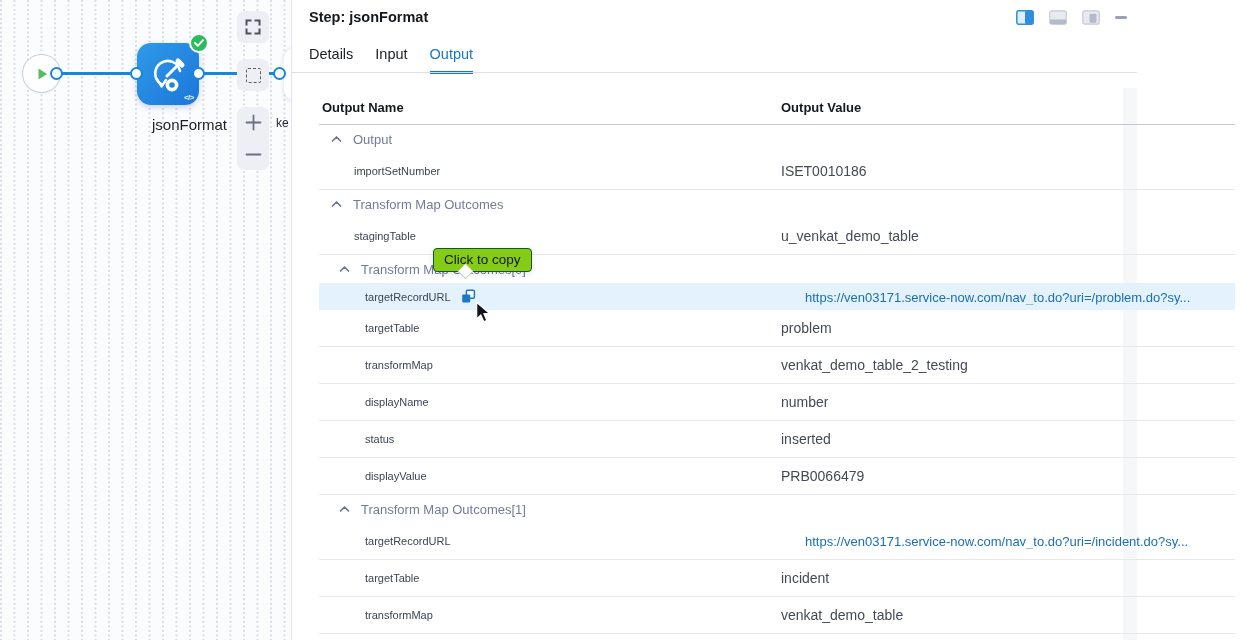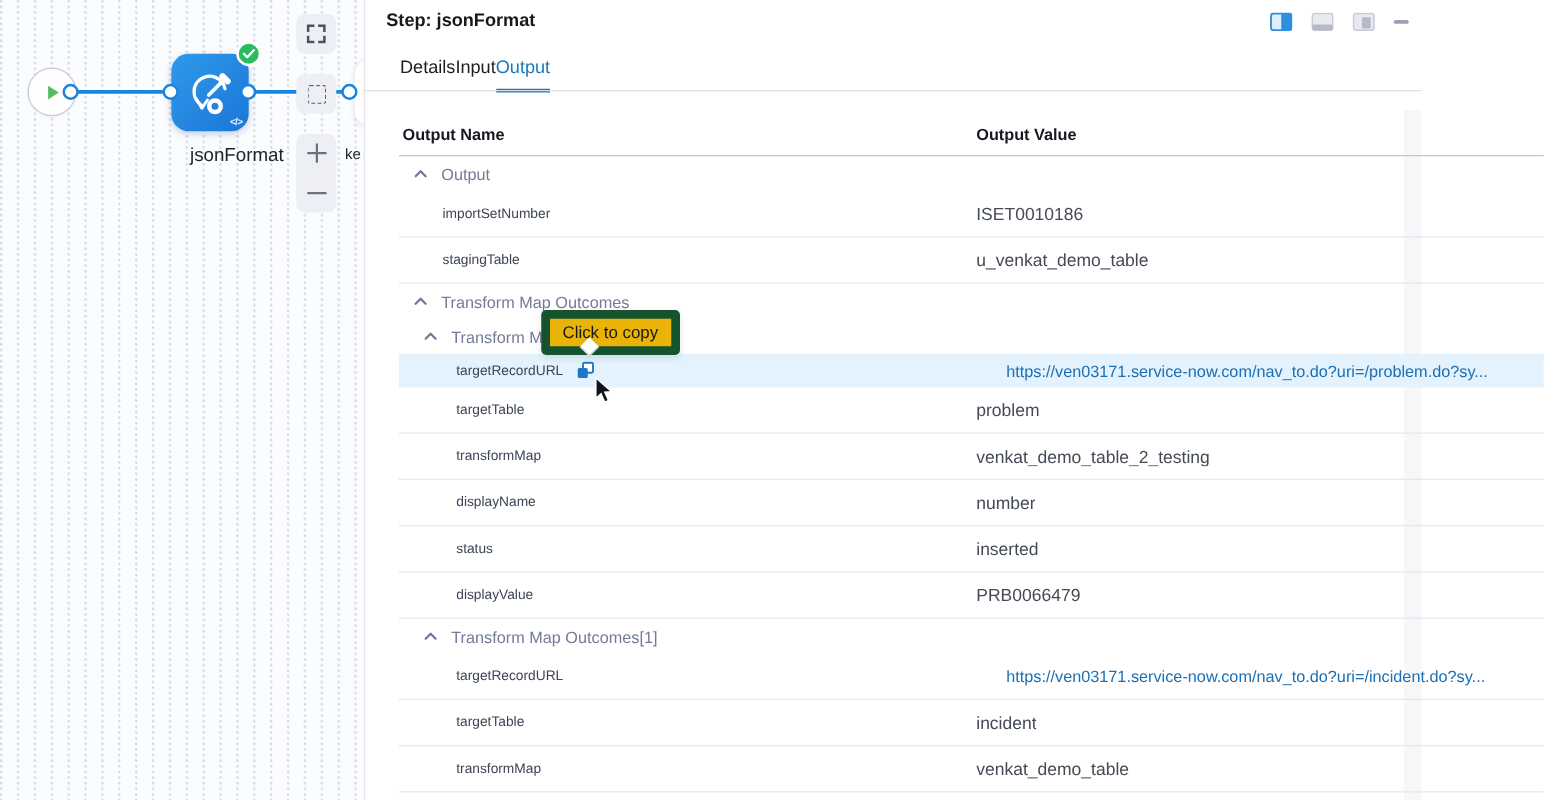--- a/index.html
+++ b/index.html
@@ -37,21 +37,21 @@
   .marquee-box { width:15px; height:15px; border:1.6px dashed #585f6d; border-radius:2px; }
 
   
   .panel { position:absolute; left:291px; top:0; width:846px; height:640px; background:#fff;
     border-left:1px solid #e2e4e9; }
   .panel-title { position:absolute; left:17px; top:9px; font-size:14.5px; font-weight:700; color:#15181d; }
   .win-icons { position:absolute; right:10px; top:10px; display:flex; gap:15px; align-items:center; }
   .win-icons svg { display:block; }
   .collapse-dash { width:12px; height:2.5px; border-radius:2px; background:#9aa1b4; }
 
-  .tabs { position:absolute; left:28px; top:46px; display:flex; }
+  .tabs { position:absolute; left:17px; top:46px; display:flex; gap:22px; }
   .tab { font-size:14.5px; color:#1a1d21; padding-bottom:9px; cursor:default; }
   .tab.active { color:#1878be; border-bottom:3px solid #1878be; }
   .tabs-border { position:absolute; left:0; right:0; top:72px; height:1px; background:#dcdfe5; }
   .scroll-gutter { position:absolute; right:0; top:88px; bottom:0; width:14px; background:#f6f7f9; }
 
   
   .out-table { position:absolute; left:27px; top:96px; width:916px; }
   .t-head { position:relative; height:29px; border-bottom:1px solid #c3c7d1; }
   .t-head span { position:absolute; top:4px; font-size:13px; font-weight:700; color:#141820; }
   .t-head .h-name { left:3px; }
@@ -67,21 +67,21 @@
   .item-row.ind1 { padding-left:35px; }
   .item-row.ind2 { padding-left:46px; }
   .item-row.hl { height:27px; border-bottom:none; background:#e3f2fc; }
   .item-label { font-size:11px; color:#3c4554; }
   .copyic { margin-left:10px; display:flex; align-items:center; cursor:pointer; }
   .val { position:absolute; left:462px; top:50%; transform:translateY(-50%);
     font-size:14px; color:#444a55; max-width:448px; white-space:nowrap; overflow:hidden; }
   .val.link { font-size:13px; color:#1b6fb4; cursor:pointer;padding-left:24px; }
 
   
-  .tooltip { position:absolute; left:141px; top:248px; background:#eab308; border:7px solid #14532d;
+  .tooltip { position:absolute; left:141px; top:248px; background:#84cc16; border:1px solid #14532d;
     border-radius:4px; padding:3px 10px 4px; font-size:13.5px; color:#15181d;
     box-shadow:0 2px 6px rgba(30,40,70,.12); z-index:5; }
   .tooltip::after { content:""; position:absolute; left:26px; bottom:-6px; width:10px; height:10px;
     background:#fff; border-right:1px solid #c8cad2; border-bottom:1px solid #c8cad2;
     transform:rotate(45deg); }
   .cursor { position:absolute; left:183px; top:301px; z-index:6; }
 </style>
 </head>
 <body>
 
@@ -178,31 +178,31 @@
               <svg width="11" height="8" viewBox="0 0 11 8">
                 <path d="M1.5 6 L5.5 2 L9.5 6" fill="none" stroke="currentColor" stroke-width="1.7" stroke-linecap="round" stroke-linejoin="round"></path>
               </svg>
             </span>
             <span class="group-label">Output</span>
           </div>
           <div class="t-row item-row ind1">
             <span class="item-label">importSetNumber</span>
             <span class="val">ISET0010186</span>
           </div>
+          <div class="t-row group-row lvl1">
+            <span class="chev">
+              <svg width="11" height="8" viewBox="0 0 11 8">
+                <path d="M1.5 6 L5.5 2 L9.5 6" fill="none" stroke="currentColor" stroke-width="1.7" stroke-linecap="round" stroke-linejoin="round"></path>
+              </svg>
+            </span>
+            <span class="group-label">Transform Map Outcomes</span>
+          </div>
           <div class="t-row item-row ind1">
             <span class="item-label">stagingTable</span>
             <span class="val">u_venkat_demo_table</span>
-          </div>
-          <div class="t-row group-row lvl1">
-            <span class="chev">
-              <svg width="11" height="8" viewBox="0 0 11 8">
-                <path d="M1.5 6 L5.5 2 L9.5 6" fill="none" stroke="currentColor" stroke-width="1.7" stroke-linecap="round" stroke-linejoin="round"></path>
-              </svg>
-            </span>
-            <span class="group-label">Transform Map Outcomes</span>
           </div>
           <div class="t-row group-row lvl2">
             <span class="chev">
               <svg width="11" height="8" viewBox="0 0 11 8">
                 <path d="M1.5 6 L5.5 2 L9.5 6" fill="none" stroke="currentColor" stroke-width="1.7" stroke-linecap="round" stroke-linejoin="round"></path>
               </svg>
             </span>
             <span class="group-label">Transform Map Outcomes[0]</span>
           </div>
           <div class="t-row item-row ind2 hl">

